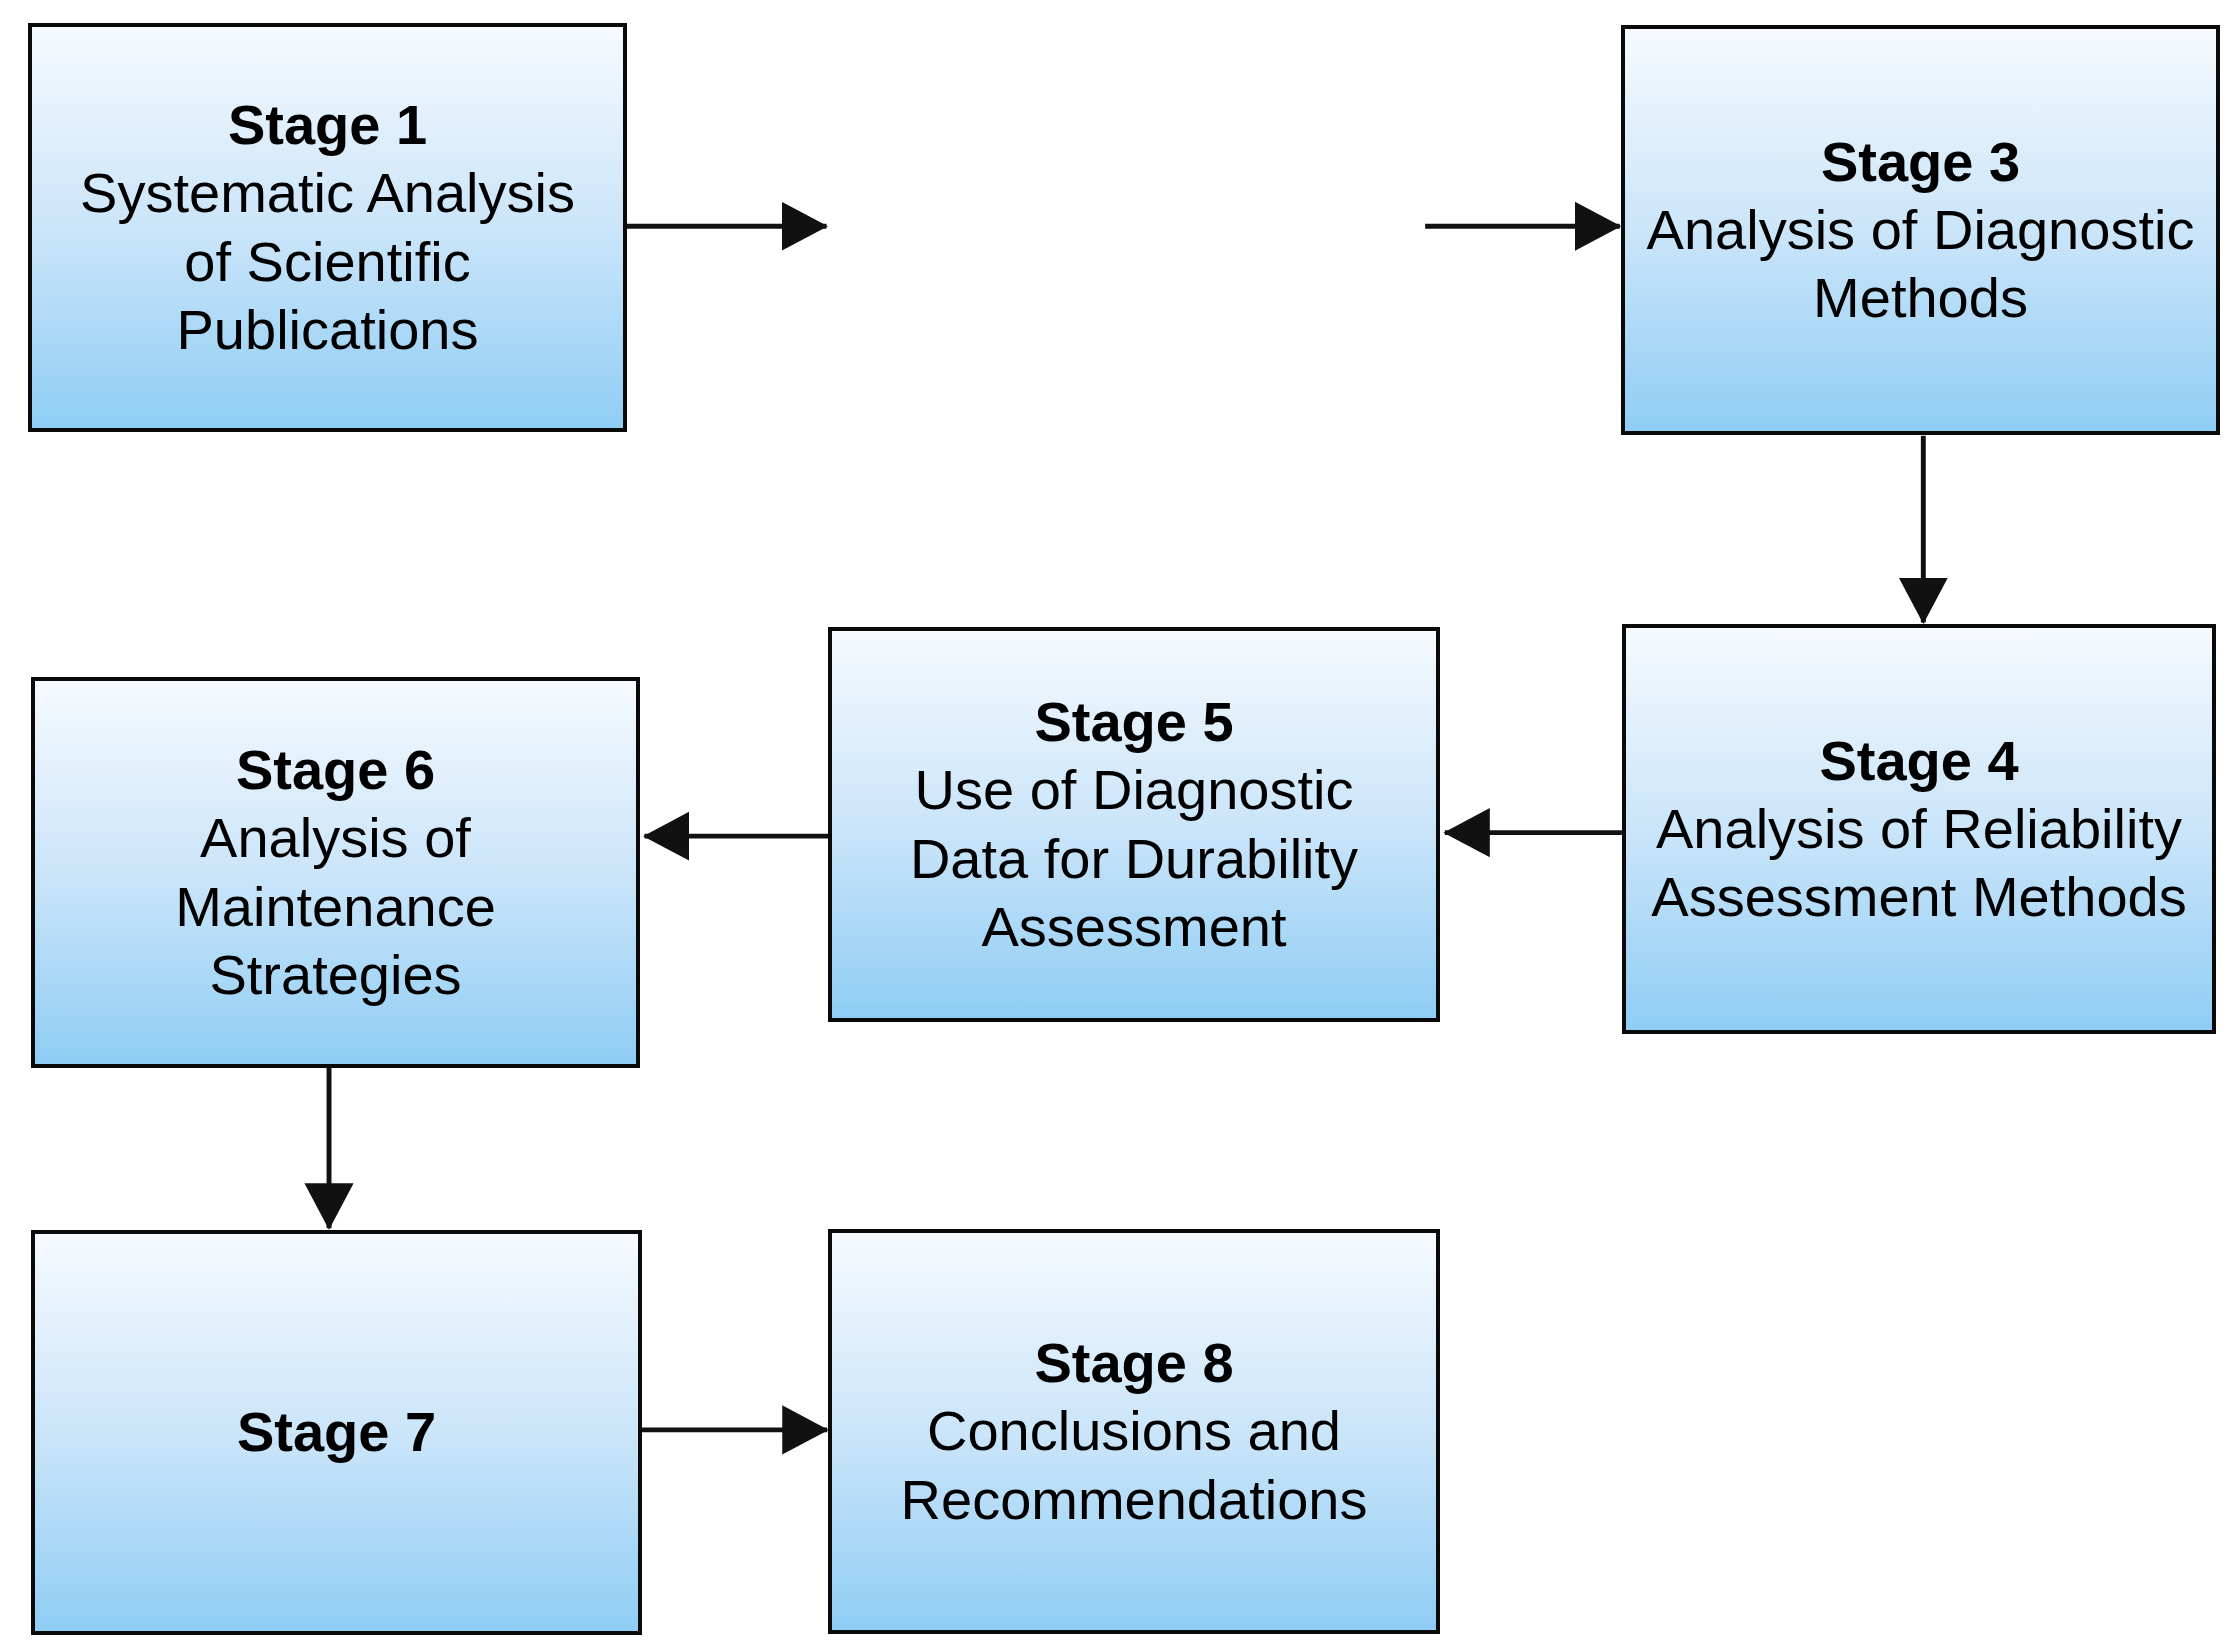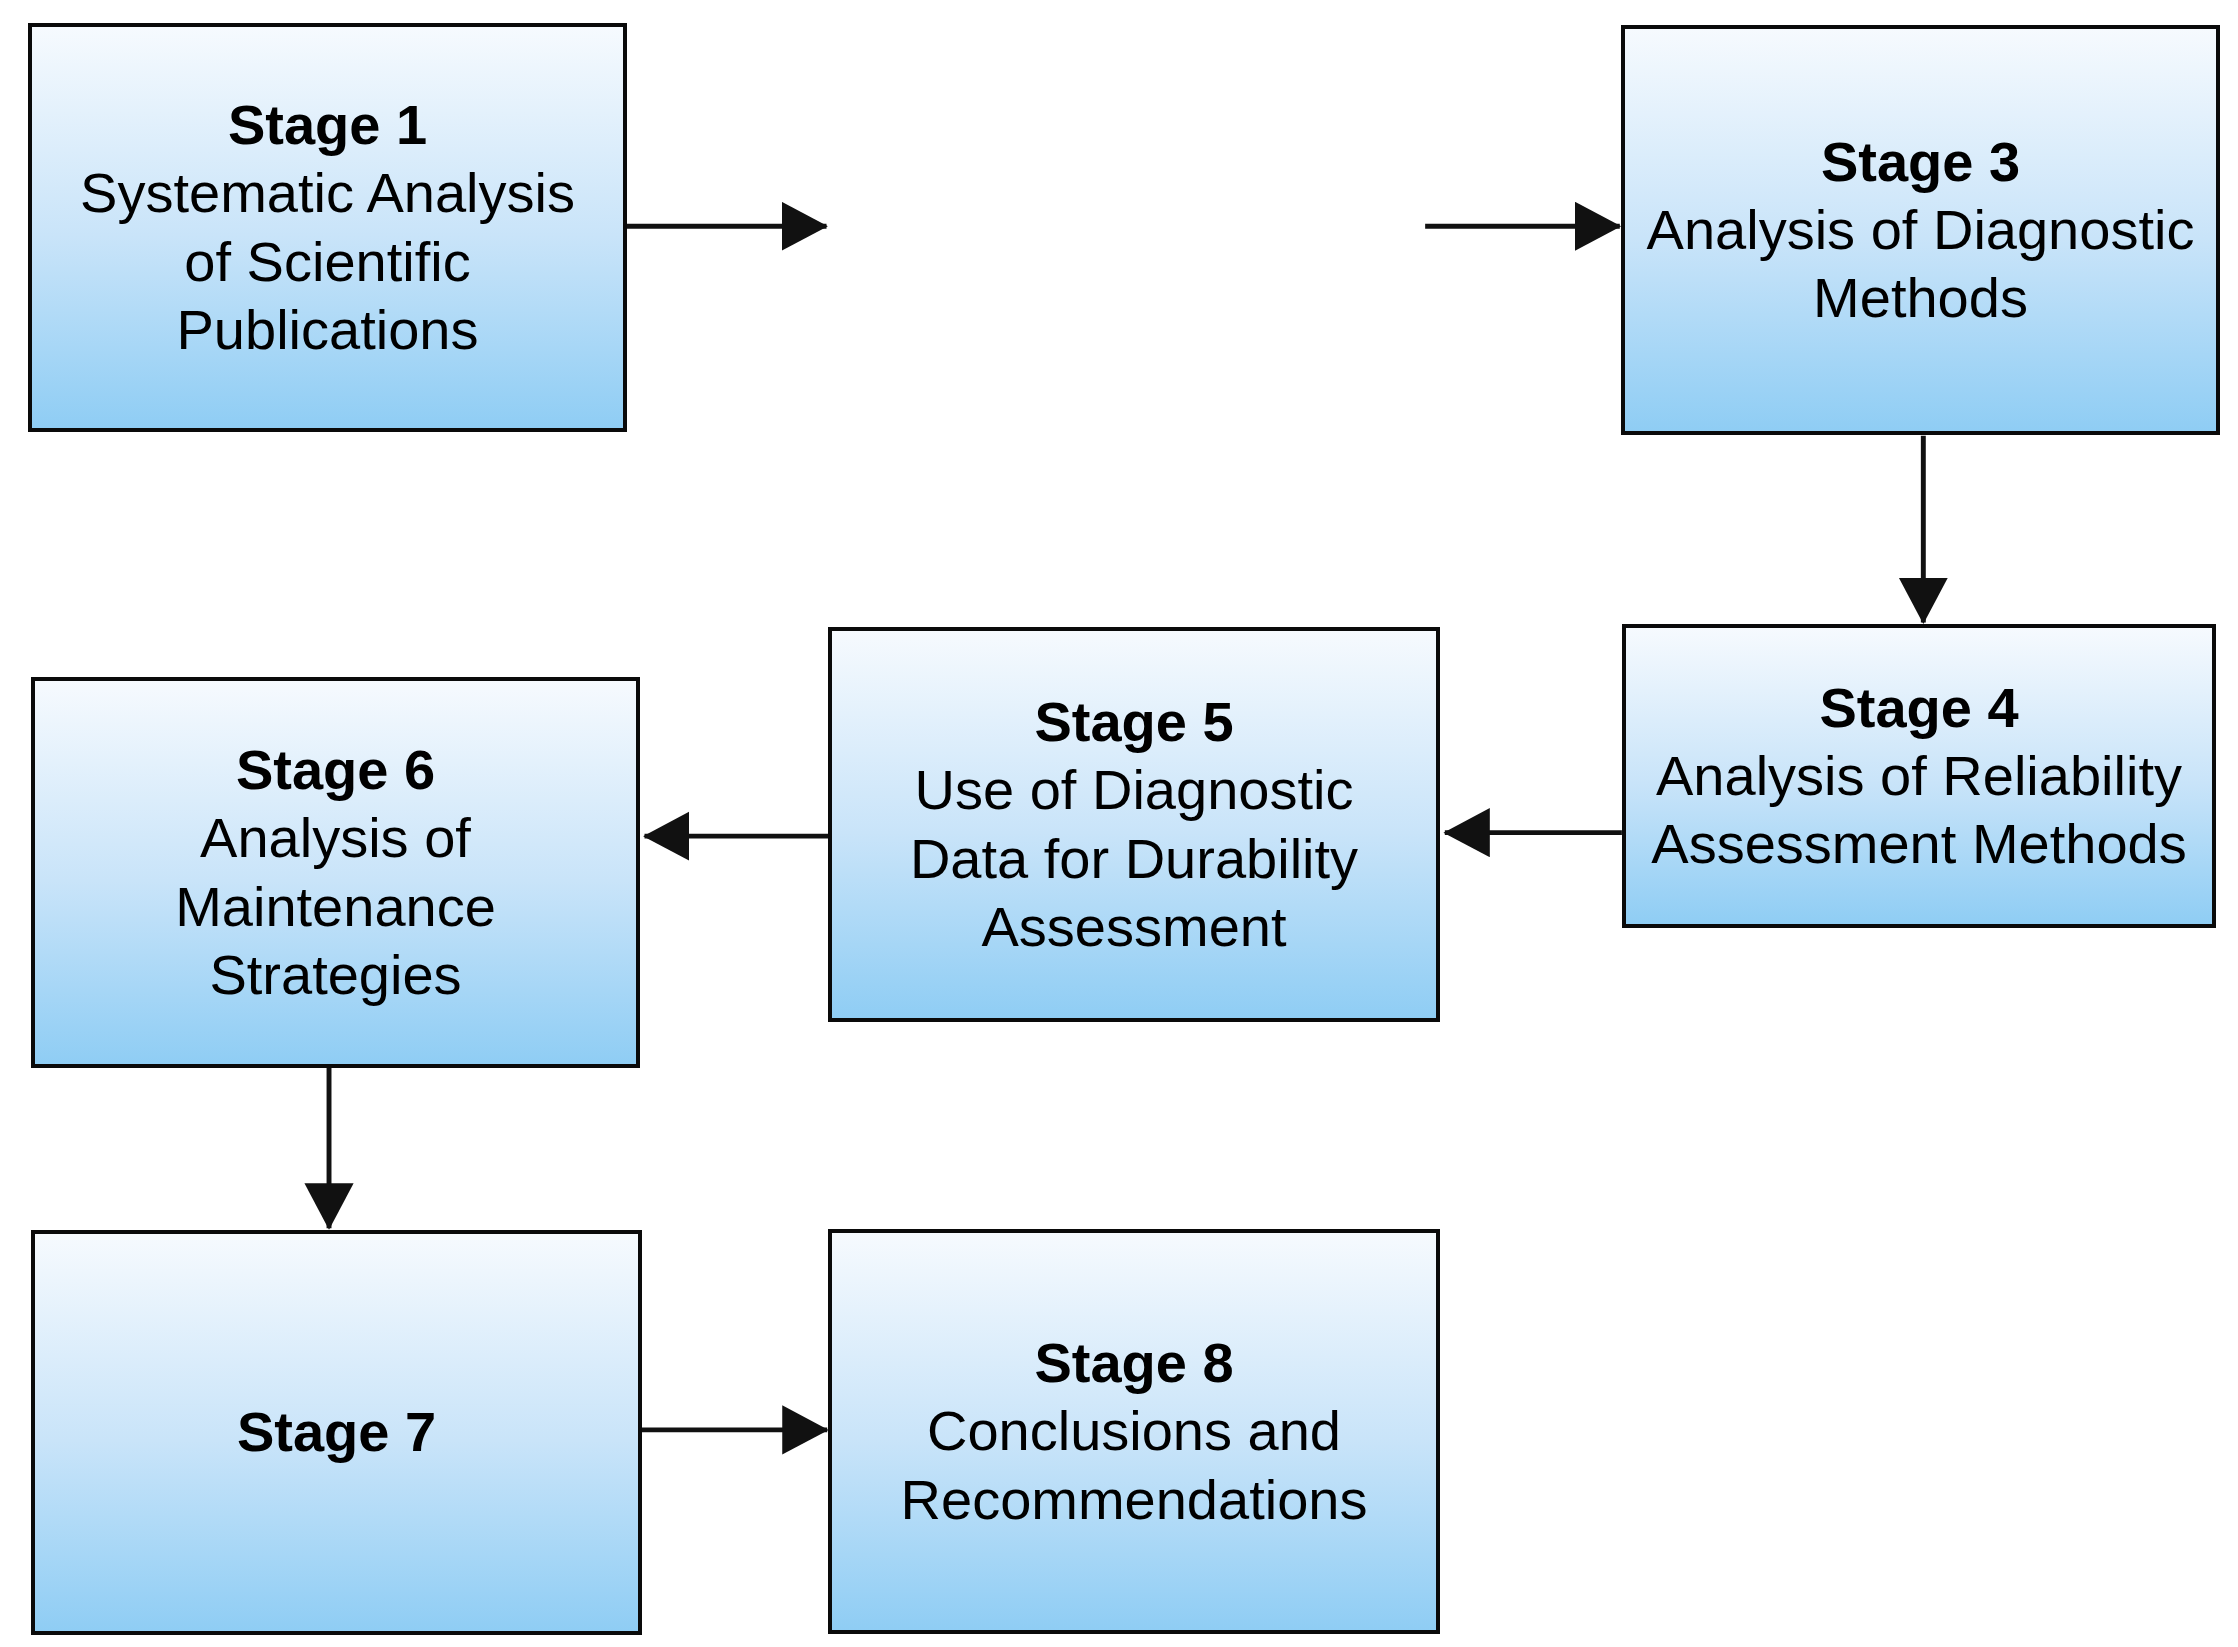--- a/index.html
+++ b/index.html
@@ -54,21 +54,21 @@
   }
   .stage-desc {
     font-size: 56px;
     line-height: 1.22;
     white-space: pre-line;
   }
   
   .pos-s1 { left: 28px;   top: 23px;   width: 599px; height: 409px; }
   .pos-s2 { left: 828px; top: 24.6px;   width: 597px; height: 410px; }
   .pos-s3 { left: 1621px; top: 25px;   width: 599px; height: 410px; text-align: center; }
-  .pos-s4 { left: 1622px; top: 624px;  width: 594px; height: 304px; }
+  .pos-s4 { left: 1622px; top: 624px;  width: 594px; height: 410px; }
   .pos-s5 { left: 828px; top: 627px;  width: 612px; height: 395px; }
   .pos-s6 { left: 31px;   top: 631px;  width: 609px; height: 391px; margin-top: 46px; }
   .pos-s7 { left: 31px;   top: 1230px; width: 611px; height: 405px; }
   .pos-s8 { left: 828px; top: 1229px; width: 612px; height: 405px; align-items: center; }
 </style>
 </head>
 <body>
 
 <div class="canvas">
 

